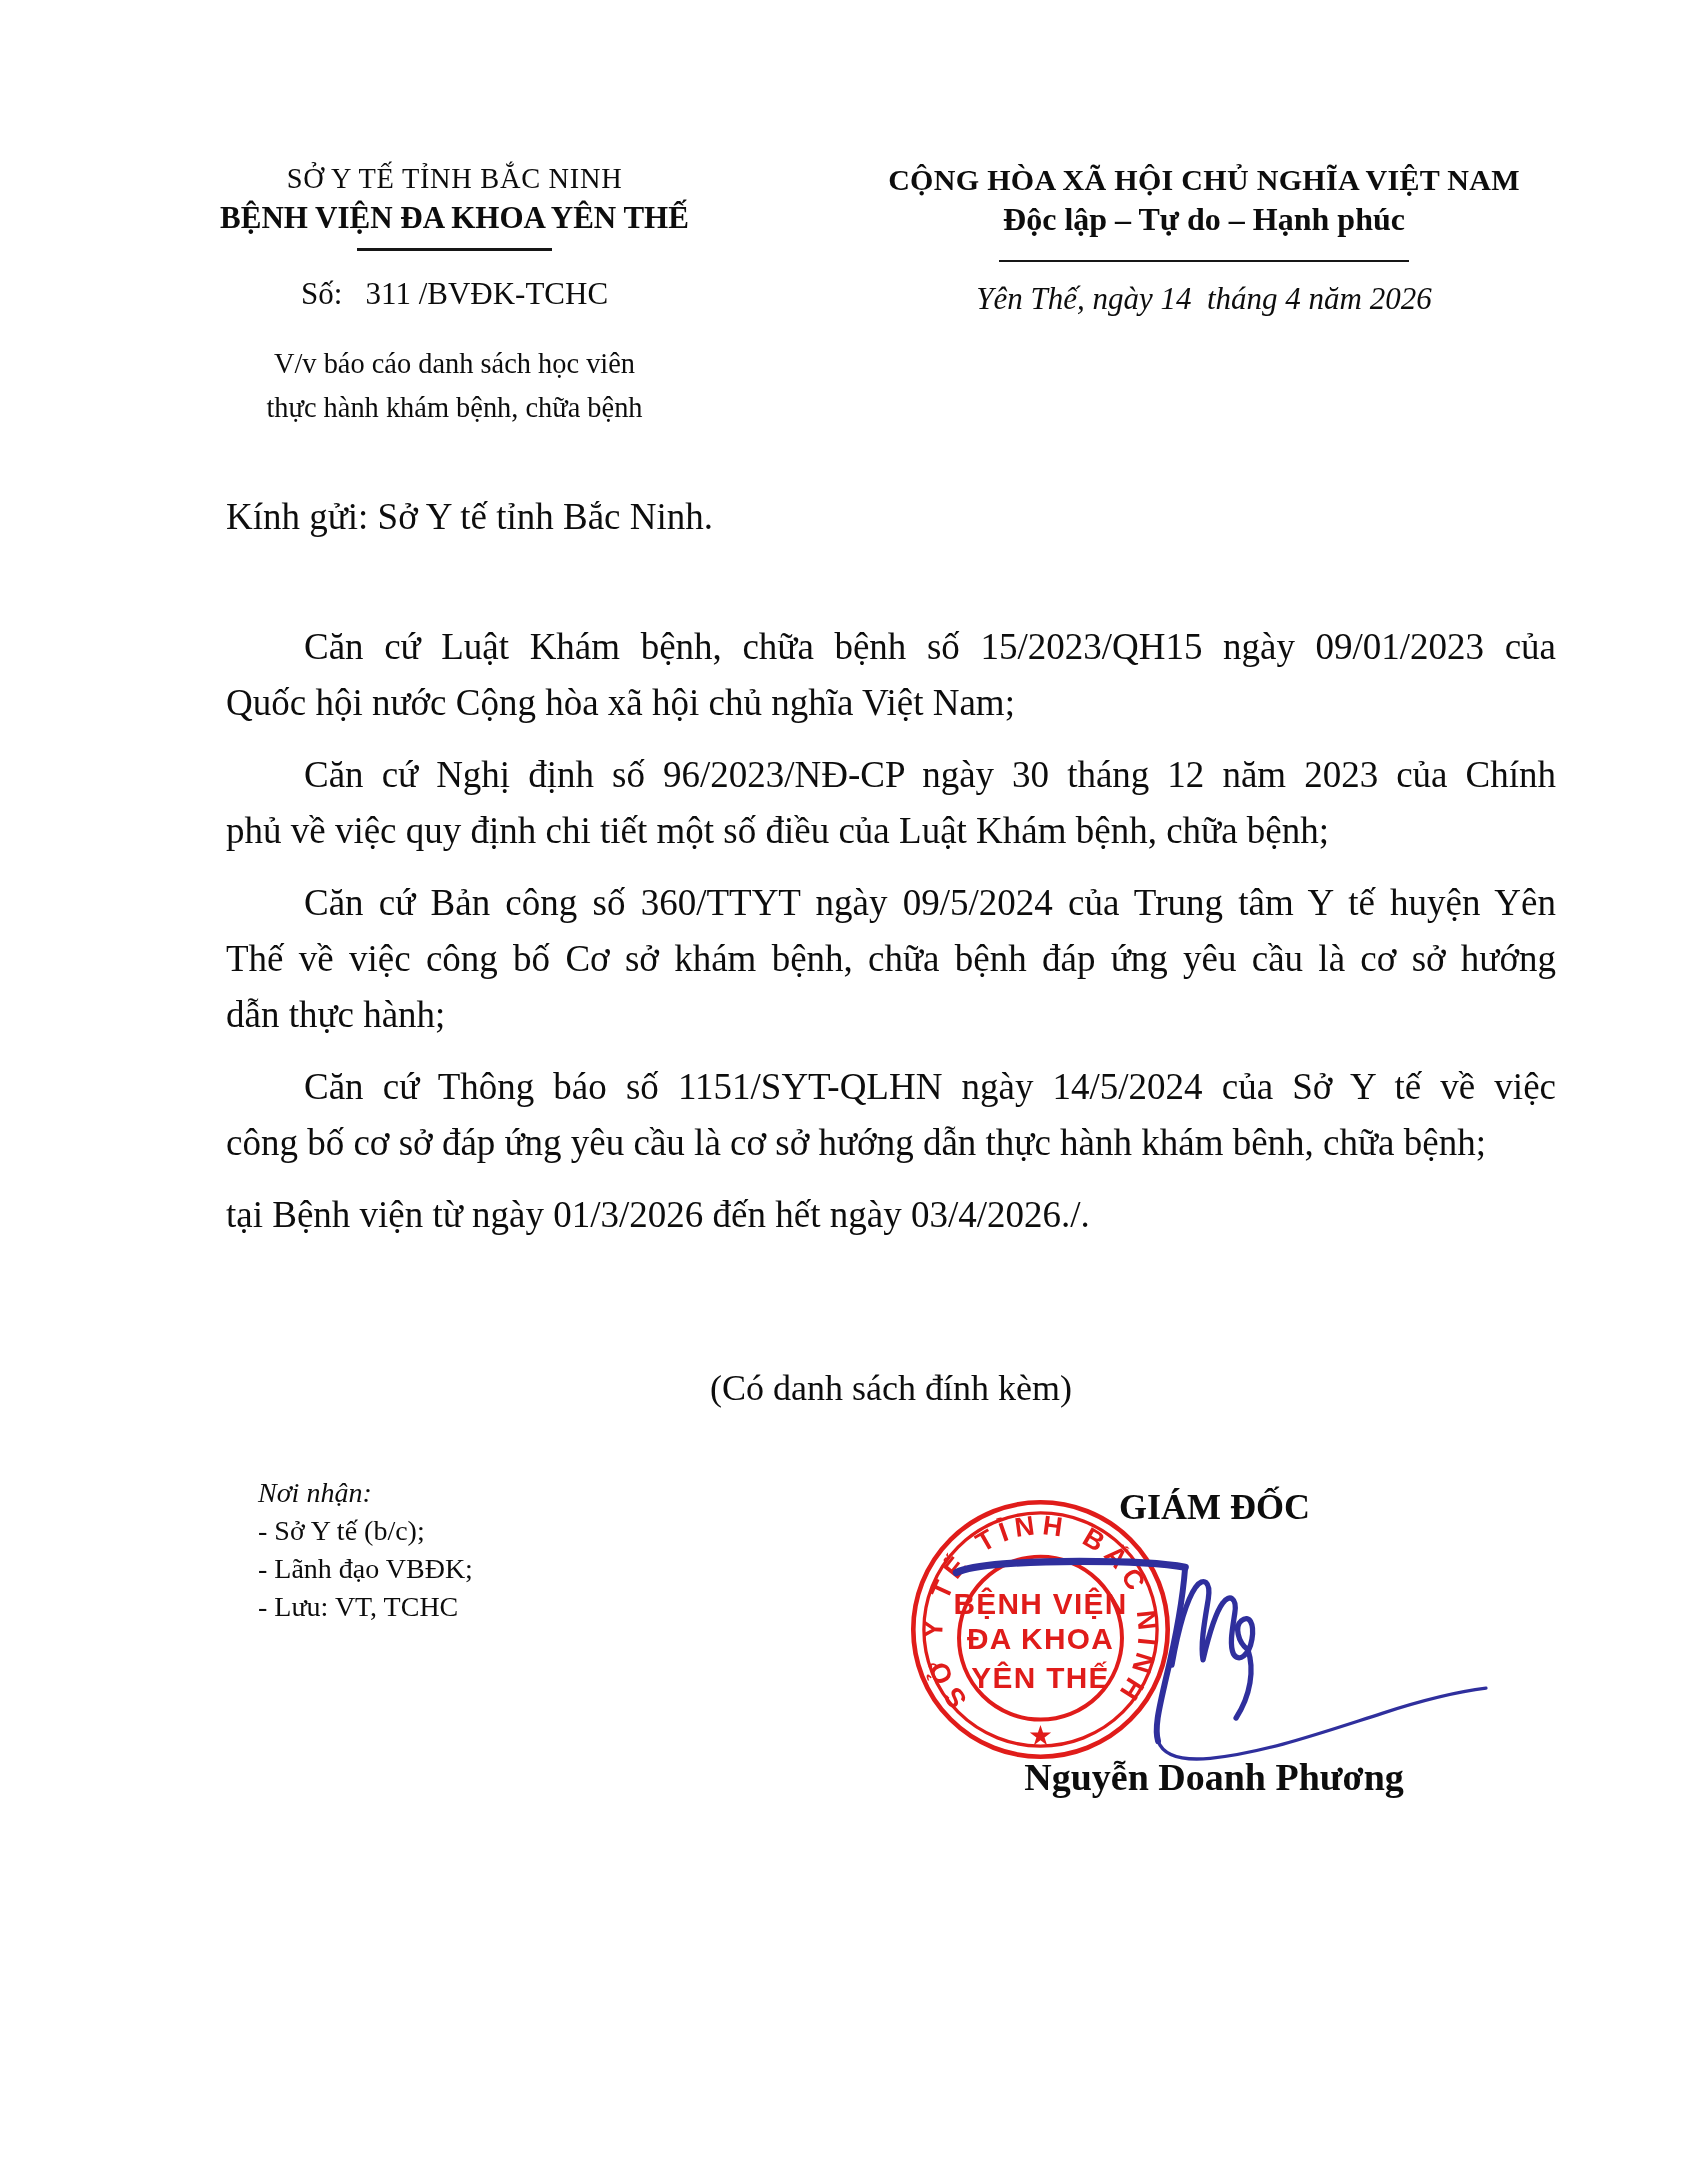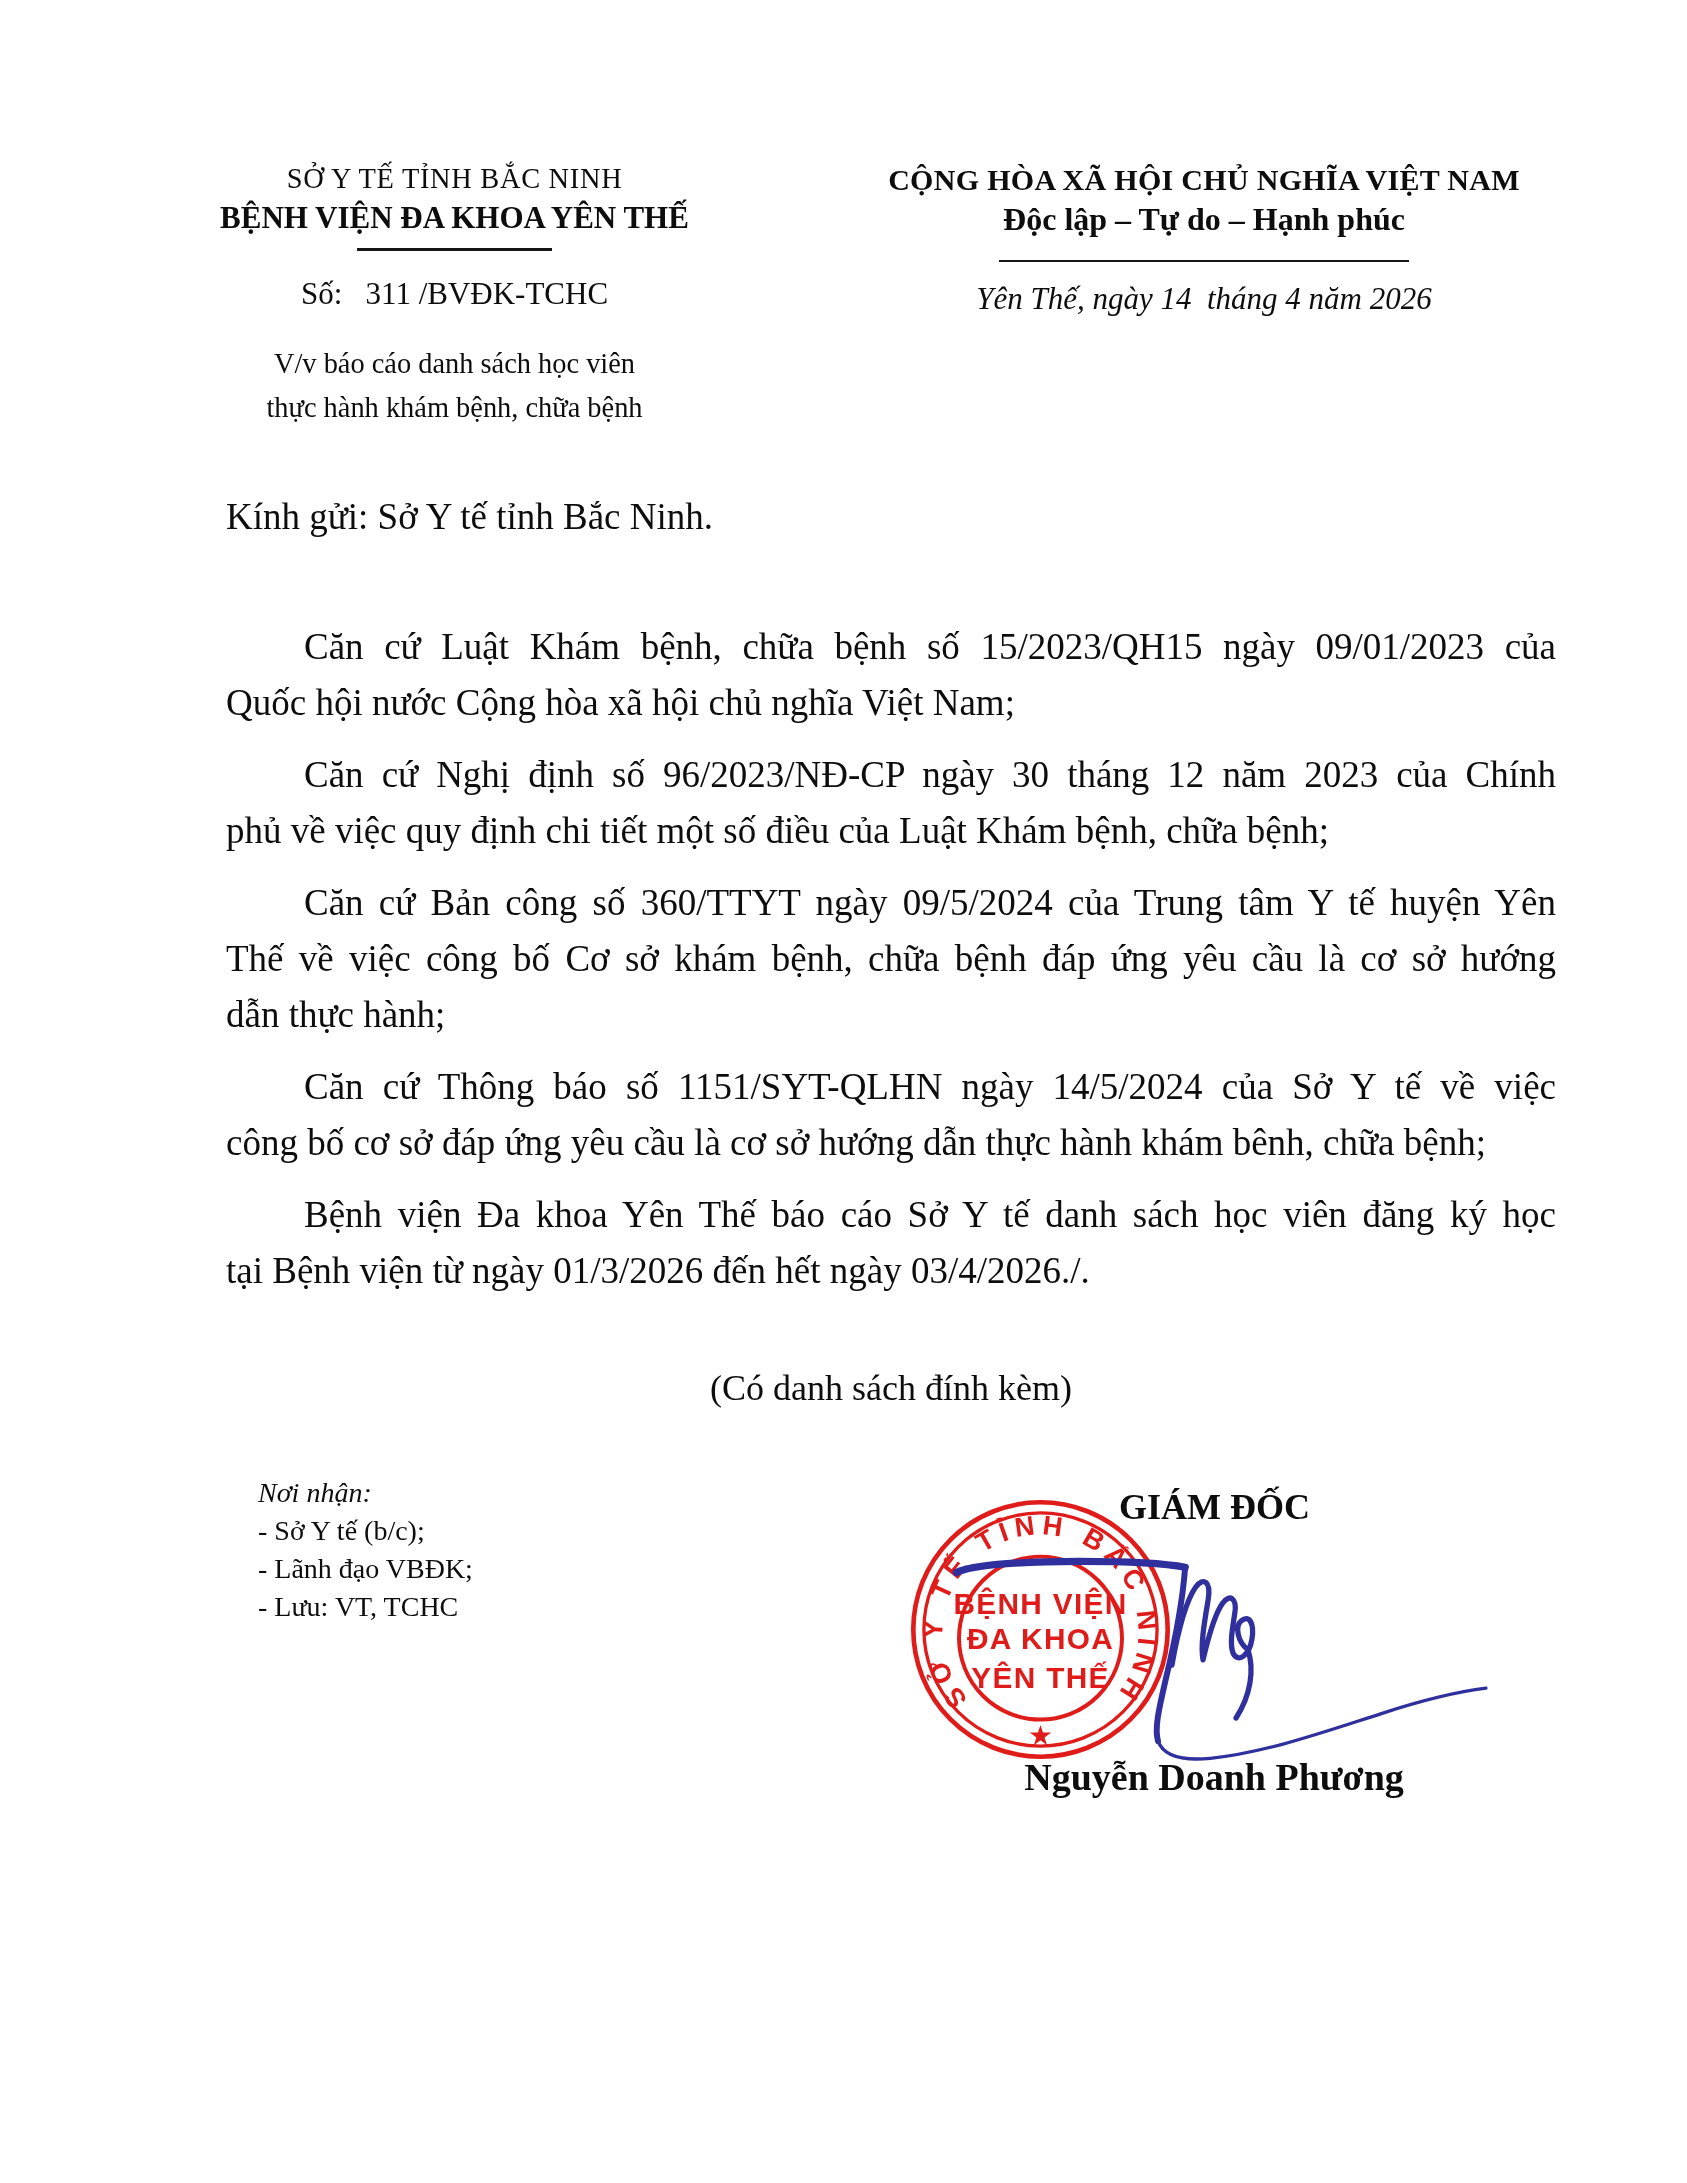--- a/index.html
+++ b/index.html
@@ -88,21 +88,20 @@
     <div class="para">
       <div class="line first jall">Căn cứ Bản công  số 360/TTYT ngày 09/5/2024 của Trung tâm Y tế huyện Yên</div>
       <div class="line jall">Thế về việc công bố Cơ sở khám bệnh, chữa bệnh đáp ứng yêu cầu là cơ sở hướng</div>
       <div class="line">dẫn thực hành;</div>
     </div>
     <div class="para">
       <div class="line first jall">Căn cứ Thông báo số 1151/SYT-QLHN ngày 14/5/2024 của Sở Y tế về việc</div>
       <div class="line">công bố cơ sở đáp ứng yêu cầu là cơ sở hướng dẫn thực hành khám bênh, chữa bệnh;</div>
     </div>
     <div class="para">
-      <div class="line first jall">Bệnh viện Đa khoa Yên Thế báo cáo Sở Y tế danh sách học viên đăng ký học</div>
       <div class="line">tại Bệnh viện từ ngày 01/3/2026 đến hết ngày 03/4/2026./.</div>
     </div>
   </div>
 
   <div class="attachment">(Có danh sách đính kèm)</div>
 
   <div class="recipients">
     <div class="r-label">Nơi nhận:</div>
     <div class="r-item">- Sở Y tế (b/c);</div>
     <div class="r-item">- Lãnh đạo VBĐK;</div>

